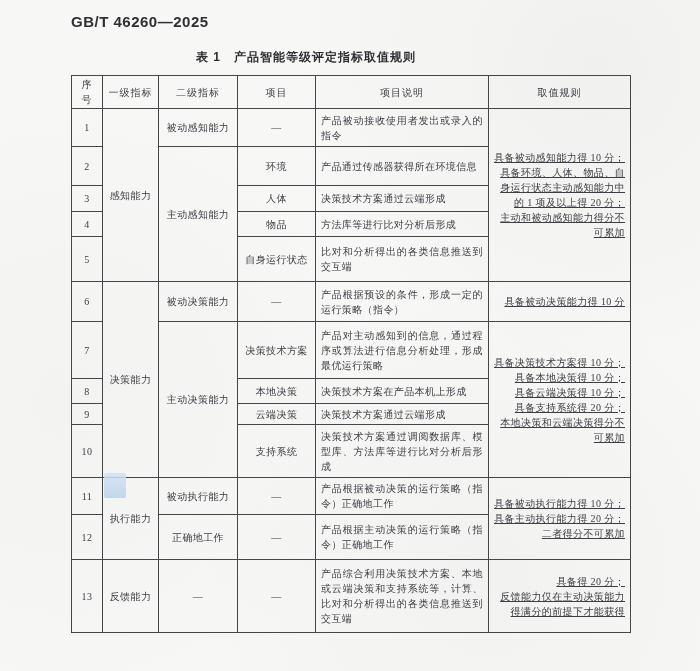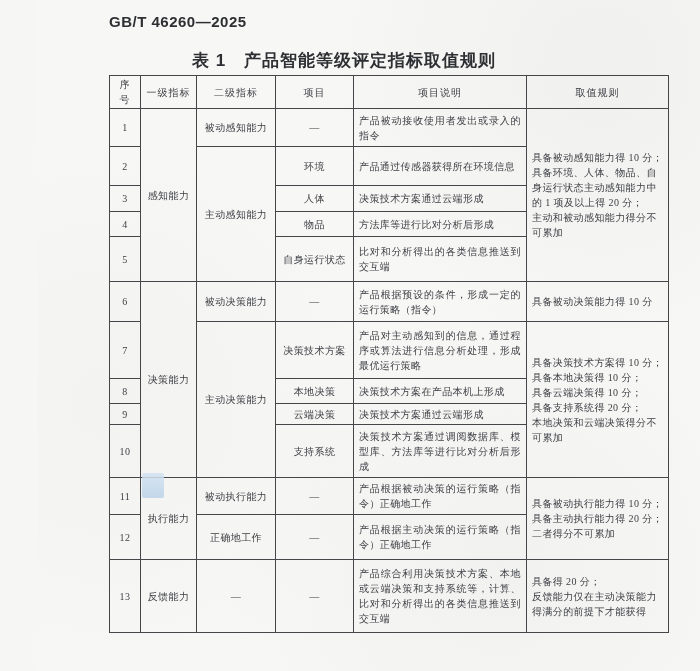--- a/index.html
+++ b/index.html
@@ -11,32 +11,31 @@
     position:relative;
     overflow:hidden;
   }
   .page{
     position:absolute; inset:0;
     background:
       radial-gradient(circle at 85% 10%, rgba(180,180,180,0.10), transparent 35%),
       radial-gradient(circle at 10% 60%, rgba(190,190,190,0.08), transparent 40%),
       radial-gradient(circle at 70% 85%, rgba(185,185,185,0.09), transparent 38%),
       #f7f7f5;
-    margin-left: 38px;
   }
   .doc-number{
     position:absolute; left:71px; top:13px;
     font-family:"Liberation Sans","DejaVu Sans",sans-serif;
     font-weight:bold; font-size:15px; letter-spacing:0.5px; color:#2e2f33;
   }
   .table-caption{
     position:absolute; top:49px; left:0; width:612px;
     text-align:center;
     font-family:"Liberation Sans","DejaVu Sans",sans-serif;
-    font-weight:bold; font-size:17px; letter-spacing:1px; color:#2e2f33;
+    font-weight:bold; font-size:12px; letter-spacing:1px; color:#2e2f33;
   }
   table.rules{
     position:absolute; left:71px; top:75px;
     width:559px;
     border-collapse:collapse;
     table-layout:fixed;
     font-size:10px;
     color:#3d3e44;
     border:1.5px solid #2f3034;
   }
@@ -47,21 +46,21 @@
     letter-spacing:0.4px;
     line-height:1.5;
   }
   table.rules th{
     font-weight:normal;
     text-align:center;
     letter-spacing:1px;
   }
   td.c{ text-align:center; }
   td.desc{ text-align:justify; text-justify:inter-ideograph; padding:1px 7px; }
-  td.rule{ text-align:left; padding:3px 7px; line-height:1.95; letter-spacing:0.2px; }
+  td.rule{ text-align:right; padding:3px 7px; line-height:1.95; letter-spacing:0.2px;text-decoration:underline; }
   .rule-line{ display:block; }
   .watermark{
     position:absolute; left:104px; top:473px; width:22px; height:25px;
     background:linear-gradient(180deg,#d3e2f1,#b9d2e8);
     border-radius:2px; opacity:0.85;
   }
 </style>
 </head>
 <body>
 

